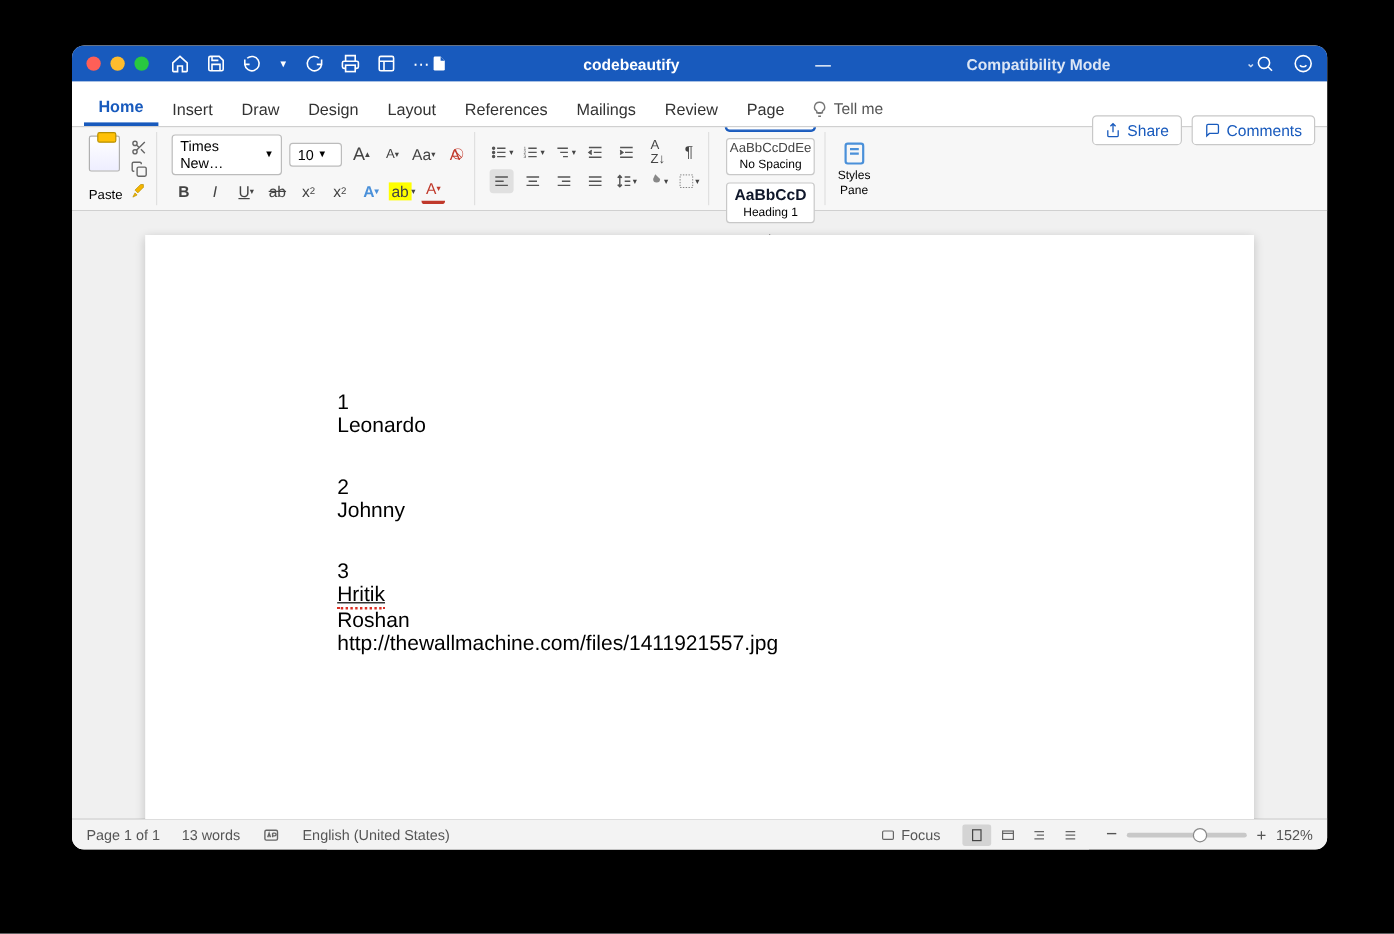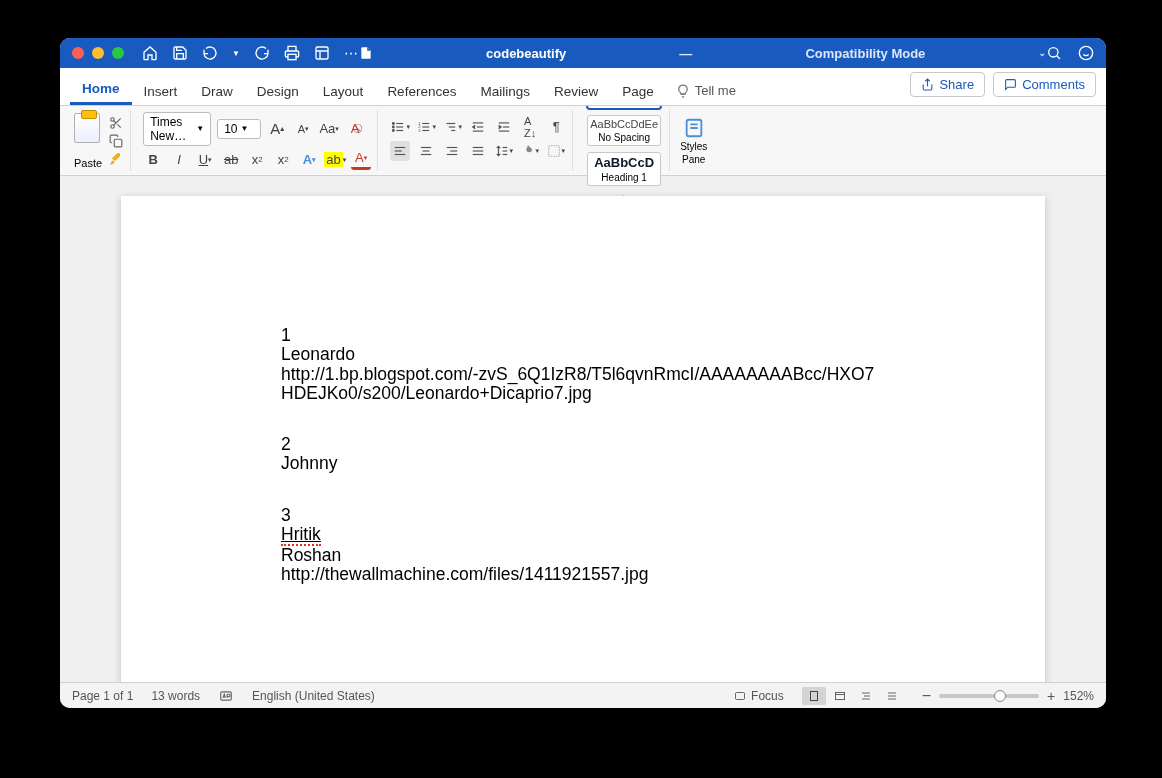--- a/index.html
+++ b/index.html
@@ -12,21 +12,21 @@
 .tb-icons { display:flex; gap:14px; align-items:center; }
 .tb-icons svg { width:16px; height:16px; }
 .doc-title { flex:1; display:flex; justify-content:space-between; align-items:center; gap:6px; font-size:13px;font-weight:bold; }
 .doc-title .mode{opacity:.85;}
 .tb-right { display:flex; gap:16px; align-items:center; }
 .tabs { height:38px; background:#fff; display:flex; align-items:flex-end; padding:0 10px; border-bottom:1px solid #d0d0d0; position:relative; }
 .tab { padding:7px 12px 6px; font-size:13.5px; color:#333; cursor:pointer; }
 .tab.active { color:#185abd; font-weight:600; border-bottom:3px solid #185abd; }
 .tell-me { display:flex; align-items:center; gap:5px; padding:7px 10px; color:#555; font-size:13px; }
 .tabs-right { position:absolute; right:10px; top:4px; display:flex; gap:8px; }
-.pill { display:flex; align-items:center; gap:5px; padding:4px 10px; border:1px solid #c8c8c8; border-radius:4px; font-size:13px; color:#185abd; background:#fff; }
+.pill { display:flex; align-items:center; gap:5px; padding:4px 10px; border:1px solid #c8c8c8; border-radius:4px; font-size:13px; color:#185abd; background:#fff;margin-top:24px; }
 .ribbon { height:70px; background:#f7f7f7; border-bottom:1px solid #d0d0d0; display:flex; align-items:stretch; padding:4px 8px; gap:6px; }
 .group { display:flex; flex-direction:column; justify-content:center; padding:0 6px; border-right:1px solid #e0e0e0; }
 .group:last-child{border-right:none;}
 .paste-group { align-items:center; text-align:center; }
 .paste-big { display:flex; align-items:center; }
 .paste-icon { width:26px; height:30px; background:linear-gradient(#fff,#eef); border:1px solid #b0b0b0; border-radius:2px; position:relative; }
 .paste-icon:before{content:"";position:absolute;top:-4px;left:6px;width:14px;height:7px;background:#ffc107;border:1px solid #b89000;border-radius:2px;}
 .paste-label{font-size:11px;margin-top:14px;}
 .mini-col{display:flex;flex-direction:column;gap:4px;margin-left:6px;}
 .mini-ic{width:16px;height:14px;display:flex;align-items:center;justify-content:center;}
@@ -190,21 +190,21 @@
                 <path d="M18 3h-4l-8 8 4 4 8-8V3z"></path>
                 <path d="M6 15l-3 6 6-3z"></path>
               </svg>
             </div>
         </div>
       </div>
     </div>
 
     <div class="group font-group">
       <div class="row">
-        <div class="sel" style="width:68px">
+        <div class="sel" style="width:92px">
             <span>Times New…</span>
             <span class="dd">▼</span>
           </div>
         <div class="sel" style="width:44px">
             <span>10</span>
             <span class="dd">▼</span>
           </div>
         <div class="ic" style="font-size:15px">A<sup style="font-size:8px">▴</sup></div>
         <div class="ic" style="font-size:11px">A<sup style="font-size:7px">▾</sup></div>
         <div class="ic">Aa<span style="font-size:7px">▾</span></div>
@@ -363,21 +363,20 @@
       <span>Styles</span>
       <span>Pane</span>
     </div>
   </div>
 
   <div class="doc-area">
     <div class="page">
       <div class="para">
         <div>1</div>
         <div>Leonardo</div>
-        <div style="word-break:break-all">http://1.bp.blogspot.com/-zvS_6Q1IzR8/T5l6qvnRmcI/AAAAAAAABcc/HXO7HDEJKo0/s200/Leonardo+Dicaprio7.jpg</div>
       </div>
       <div class="para">
         <div>2</div>
         <div>Johnny</div>
       </div>
       <div class="para">
         <div>3</div>
         <div><span class="spell">Hritik</span></div>
         <div>Roshan</div>
         <div style="word-break:break-all">http://thewallmachine.com/files/1411921557.jpg</div>

